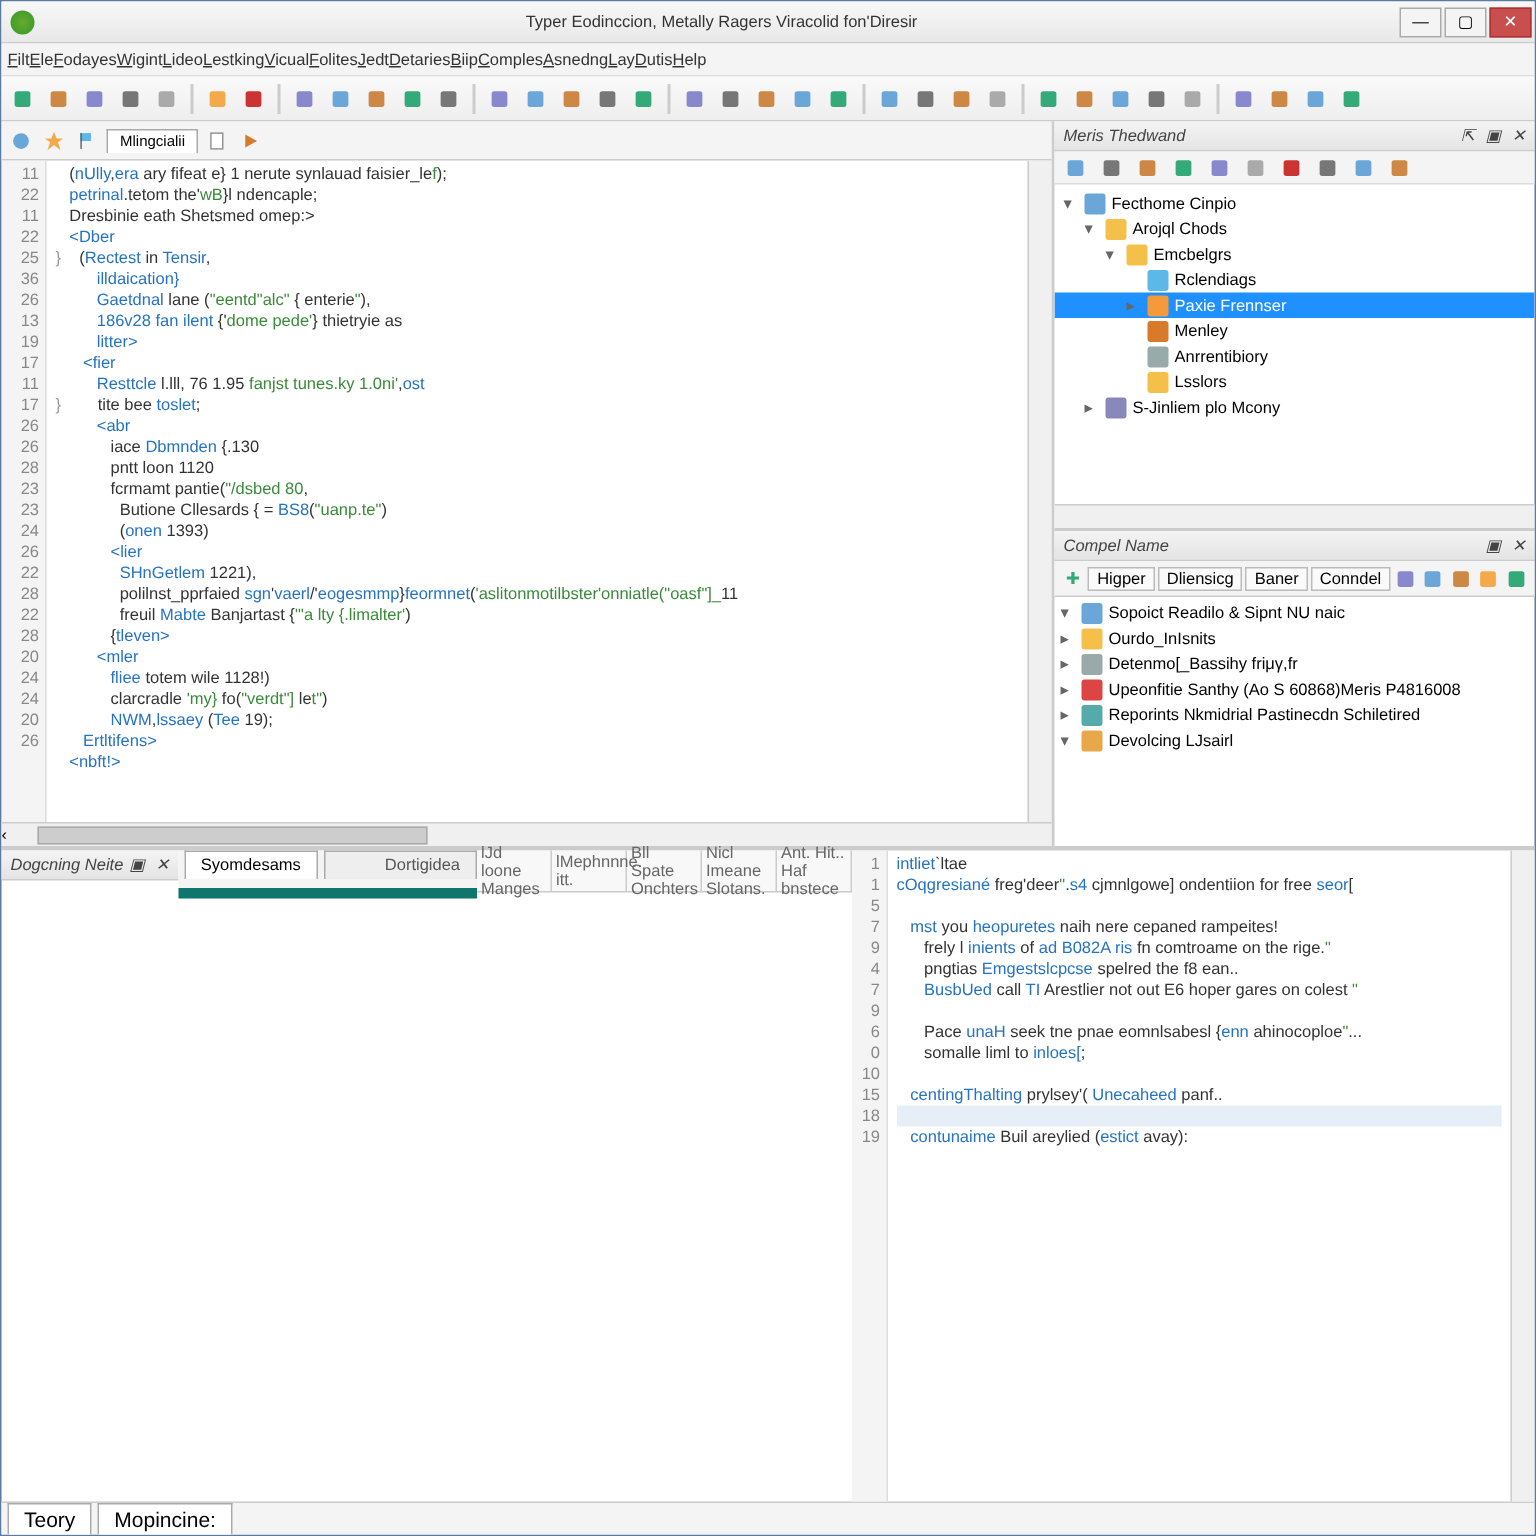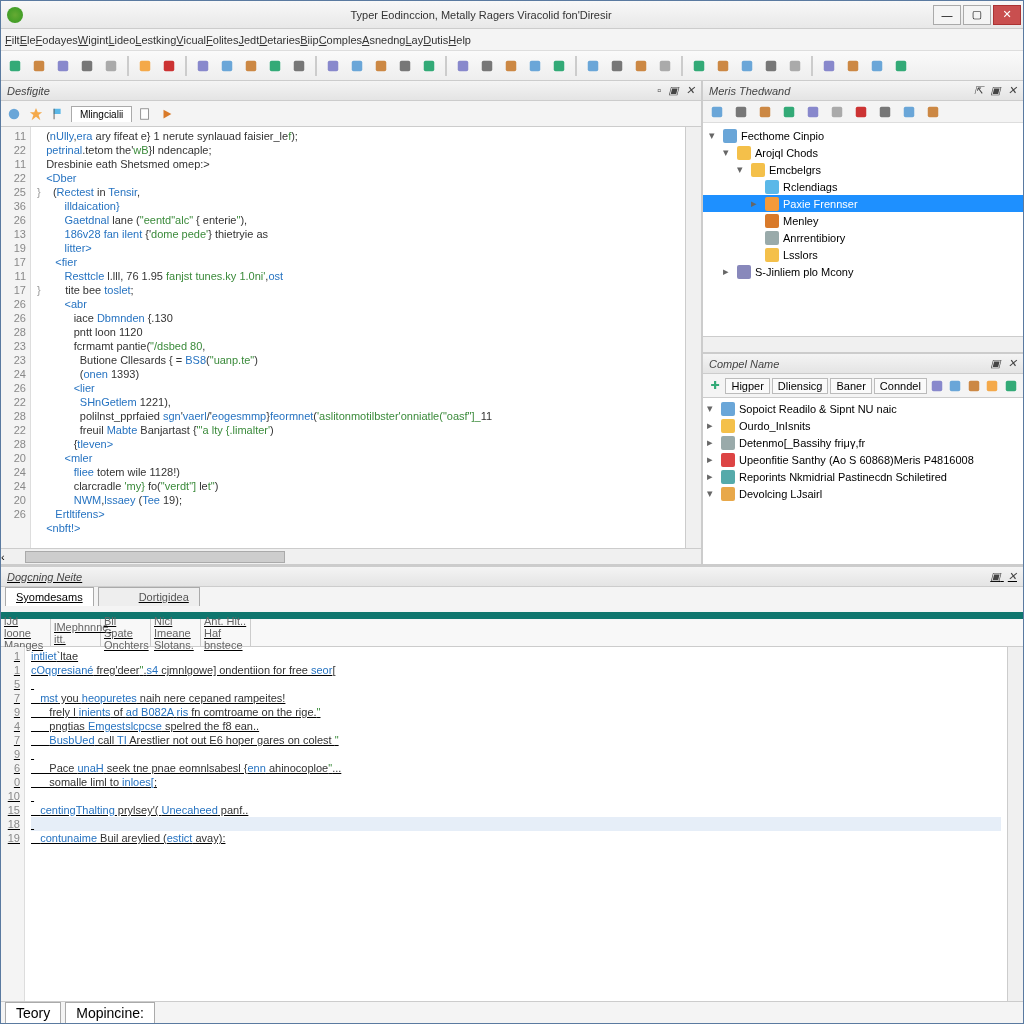--- a/index.html
+++ b/index.html
@@ -52,21 +52,21 @@
 .ticon { width: 14px; height: 14px; display: inline-block; border-radius: 2px; }
 .mini-scroll { height: 16px; background: #f0f0f0; border-top: 1px solid #ccc; }
 
 .compel { display: flex; flex-direction: column; border-top: 2px solid #ccc; height: 212px; }
 .compel-tb { height: 24px; background: #f4f4f4; border-bottom: 1px solid #ccc; display: flex; align-items: center; gap: 2px; padding: 0 4px; font-size: 10px; }
 .compel-tb .pill { border: 1px solid #bbb; padding: 1px 5px; background: #fafafa; }
 .compel-list { flex: 1; overflow: auto; padding: 2px 4px; }
 .cl-row { display: flex; align-items: center; height: 17px; gap: 4px; }
 
 
-.console { flex: 1; display: flex; flex-direction: column; border-top: 1px solid #ccc; text-decoration: underline; }
+.console { flex: 1; display: flex; border-top: 1px solid #ccc; }
 .ctabs { height: 32px; background: #f4f4f4; border-bottom: 7px solid #0f766e; display: flex; align-items: flex-start; }
 .ctab { padding: 3px 10px; border: 1px solid #aaa; border-bottom: none; margin-left: 4px; background: #fff; font-size: 11px; }
 .ctab.inactive { background: #eee; color: #555; padding-left: 40px; }
 .subtabs { height: 28px; background: #f8f8f8; border-bottom: 1px solid #ccc; display: flex; }
 .subtab { width: 50px; border-right: 1px solid #ccc; padding: 1px 3px; font-size: 9px; color: #666; display: flex; flex-direction: column; justify-content: center; }
 .console-body { flex: 1; display: flex; position: relative; }
 .console-body .gutter { width: 24px; }
 .console-body .code { font-size: 11px; }
 .console-body .hl { background: #e6eef8; display: block; }
 
@@ -287,28 +287,20 @@
         <svg class="ic" viewBox="0 0 16 16">
           <rect x="2" y="2" width="12" height="12" rx="2" fill="#3a7"></rect>
         </svg>
       </span>
     </div>
 
   <div class="work">
     <div class="upper">
 
       <div class="editor-panel">
-        <div class="panel-header">
-          <span>Desfigite</span>
-          <span class="panel-ctrls">
-            <span>▫</span>
-            <span>▣</span>
-            <span>✕</span>
-          </span>
-        </div>
         <div class="editor-tabs">
           <span class="tb-btn">
               <svg class="ic" viewBox="0 0 16 16">
                 <circle cx="8" cy="8" r="6" fill="#6aa6d8"></circle>
               </svg>
             </span>
           <span class="tb-btn">
               <svg class="ic" viewBox="0 0 16 16">
                 <polygon points="8,1 10,6 15,6 11,9 13,15 8,11 3,15 5,9 1,6 6,6" fill="#f4a94a"></polygon>
               </svg>

